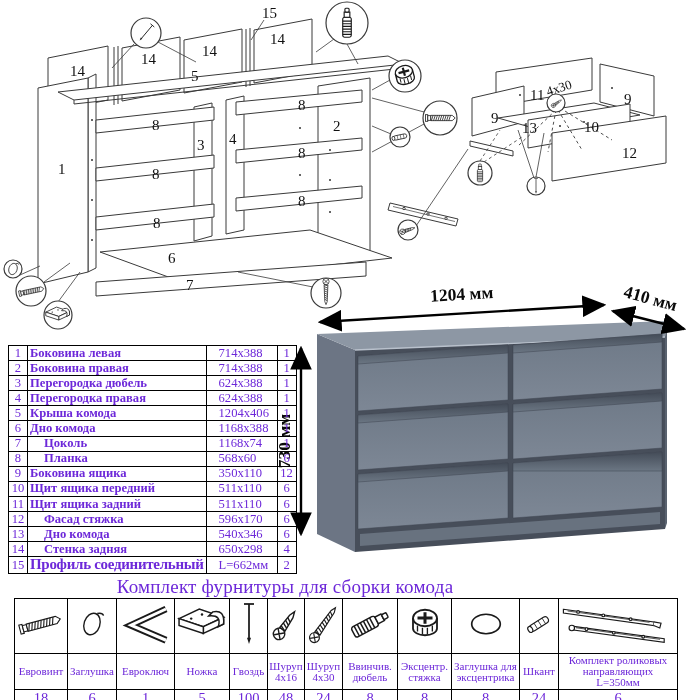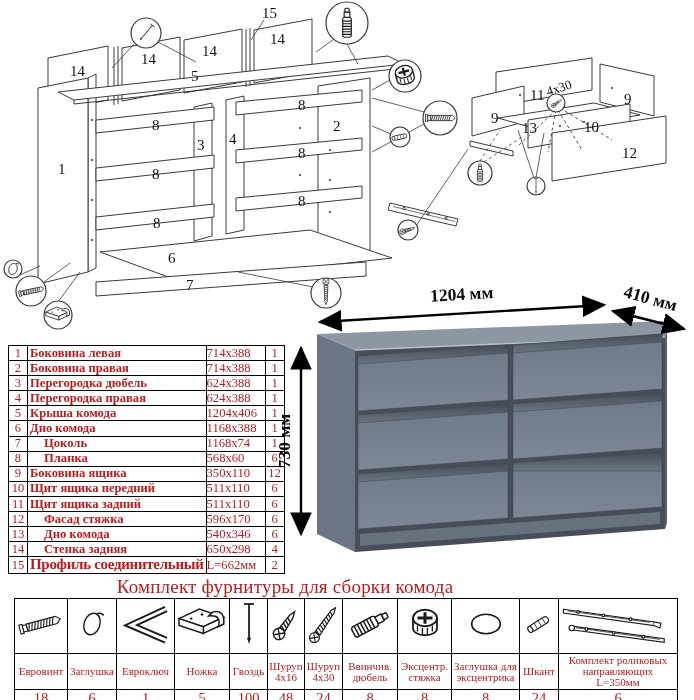--- a/index.html
+++ b/index.html
@@ -1,27 +1,27 @@
 <!DOCTYPE html>
 <html><head>
 <meta charset="utf-8">
 <style>
   html,body{margin:0;padding:0;background:#e8e8e8;}
   .page{position:relative;width:694px;height:700px;background:#fff;overflow:hidden;
-        font-family:"Liberation Serif", serif;color:#b91c1c;}
+        font-family:"Liberation Serif", serif;color:#6d28d9;}
   svg text{font-family:"Liberation Serif", serif;}
   .dim-label{font-family:"Liberation Sans", sans-serif;font-weight:bold;}
   
   table.parts{position:absolute;left:8px;top:345px;border-collapse:collapse;table-layout:fixed;}
   table.parts td{border:1px solid #000;font-size:12.6px;line-height:1.02;height:14.1px;
                  padding:0 2px;white-space:nowrap;overflow:hidden;}
   table.parts td.num{width:18px;text-align:center;padding:0;}
   table.parts td.nm{width:140px;font-weight:bold;}
   table.parts td.nm.ind{padding-left:16px;}
-  table.parts td.sz{width:56px;text-align:left;padding-left:0;margin-left:42px;}
+  table.parts td.sz{width:56px;text-align:left;padding-left:12px;margin-left:42px;}
   table.parts td.qt{width:18px;text-align:center;padding:0;}
   table.parts td.nm.narrow{font-size:15px;letter-spacing:-0.3px;}
   
   .hw-title{position:absolute;left:0;top:576px;width:570px;text-align:center;
             font-size:19px;letter-spacing:0.2px;}
   table.hw{position:absolute;left:14px;top:598px;border-collapse:collapse;table-layout:fixed;}
   table.hw td{border:1px solid #000;text-align:center;vertical-align:middle;padding:0;}
   table.hw tr.icons td{height:52px;}
   table.hw tr.names td{height:26px;font-size:11px;line-height:1.0;padding:1px 1px;}
   table.hw tr.qtys td{height:16px;font-size:14.5px;}

